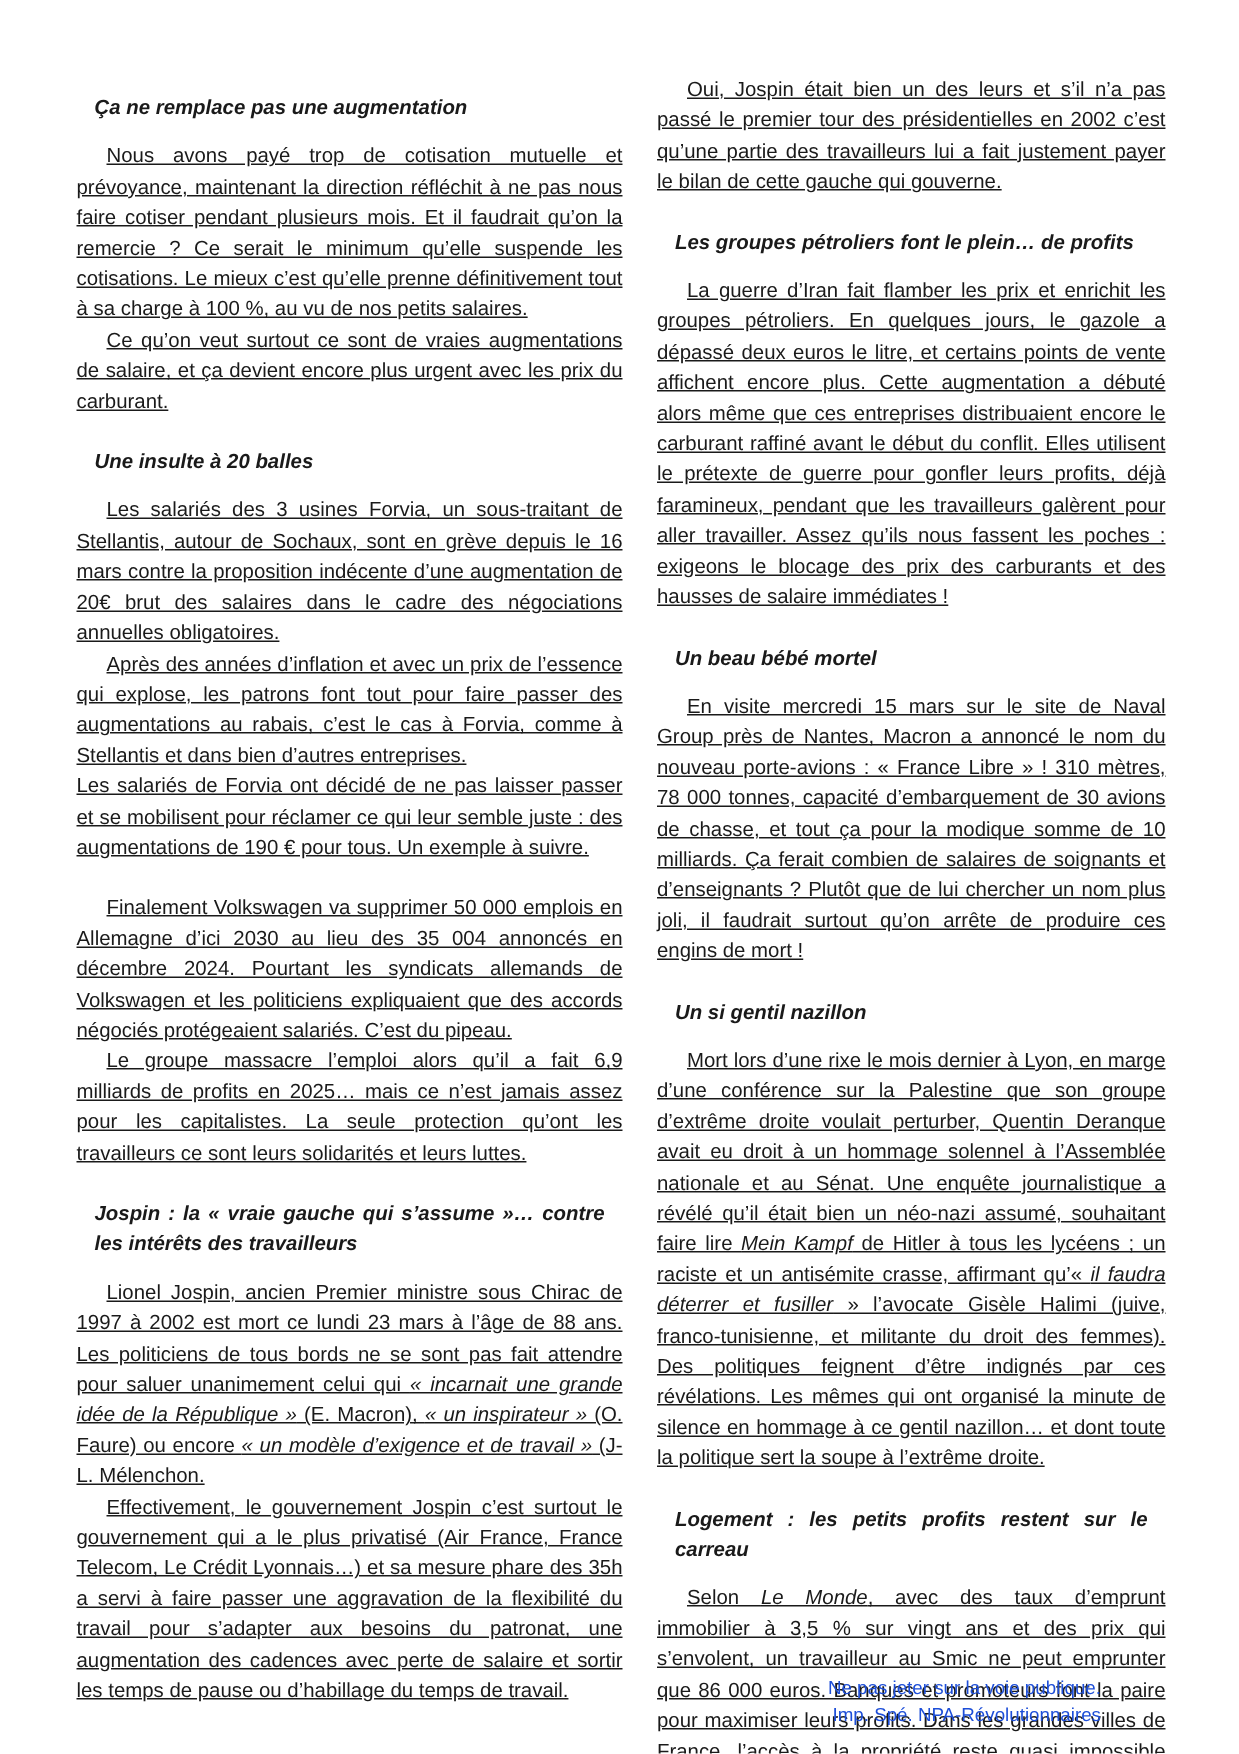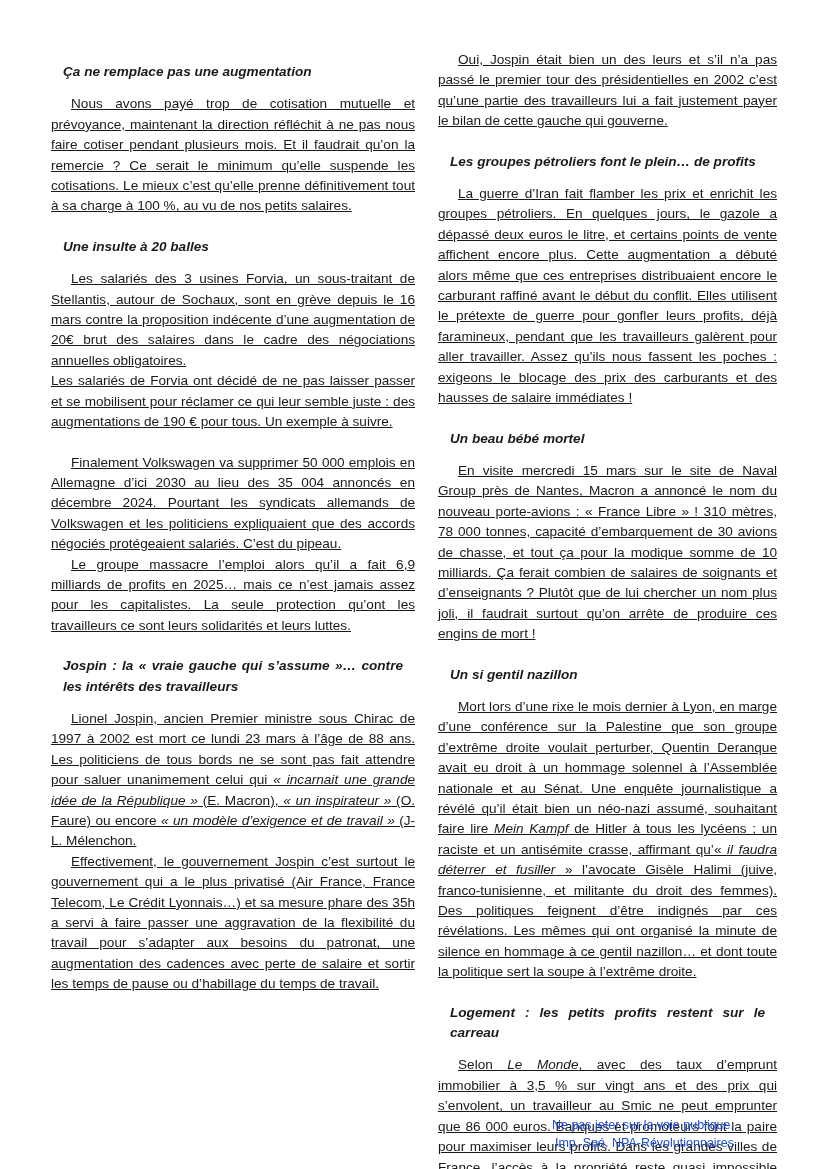--- a/index.html
+++ b/index.html
@@ -22,25 +22,27 @@
 </head>
 <body>
 
 <div class="page">
 
   <div class="col col-left">
 
     <div class="article">
       <h2>Ça ne remplace pas une augmentation</h2>
       <p>Nous avons payé trop de cotisation mutuelle et prévoyance, maintenant la direction réfléchit à ne pas nous faire cotiser pendant plusieurs mois. Et il faudrait qu’on la remercie ? Ce serait le minimum qu’elle suspende les cotisations. Le mieux c’est qu’elle prenne définitivement tout à sa charge à 100 %, au vu de nos petits salaires.</p>
+      <p>Ce qu’on veut surtout ce sont de vraies augmentations de salaire, et ça devient encore plus urgent avec les prix du carburant.</p>
     </div>
 
     <div class="article">
       <h2>Une insulte à 20 balles</h2>
       <p>Les salariés des 3 usines Forvia, un sous-traitant de Stellantis, autour de Sochaux, sont en grève depuis le 16 mars contre la proposition indécente d’une augmentation de 20€ brut des salaires dans le cadre des négociations annuelles obligatoires.</p>
+      <p>Après des années d’inflation et avec un prix de l’essence qui explose, les patrons font tout pour faire passer des augmentations au rabais, c’est le cas à Forvia, comme à Stellantis et dans bien d’autres entreprises.</p>
       <p class="noindent">Les salariés de Forvia ont décidé de ne pas laisser passer et se mobilisent pour réclamer ce qui leur semble juste : des augmentations de 190 € pour tous. Un exemple à suivre.</p>
     </div>
 
     <div class="article">
       <p>Finalement Volkswagen va supprimer 50 000 emplois en Allemagne d’ici 2030 au lieu des 35 004 annoncés en décembre 2024. Pourtant les syndicats allemands de Volkswagen et les politiciens expliquaient que des accords négociés protégeaient salariés. C’est du pipeau.</p>
       <p>Le groupe massacre l’emploi alors qu’il a fait 6,9 milliards de profits en 2025… mais ce n’est jamais assez pour les capitalistes. La seule protection qu’ont les travailleurs ce sont leurs solidarités et leurs luttes.</p>
     </div>
 
     <div class="article">
       <h2>Jospin : la « vraie gauche qui s’assume »… contre les intérêts des travailleurs</h2>

